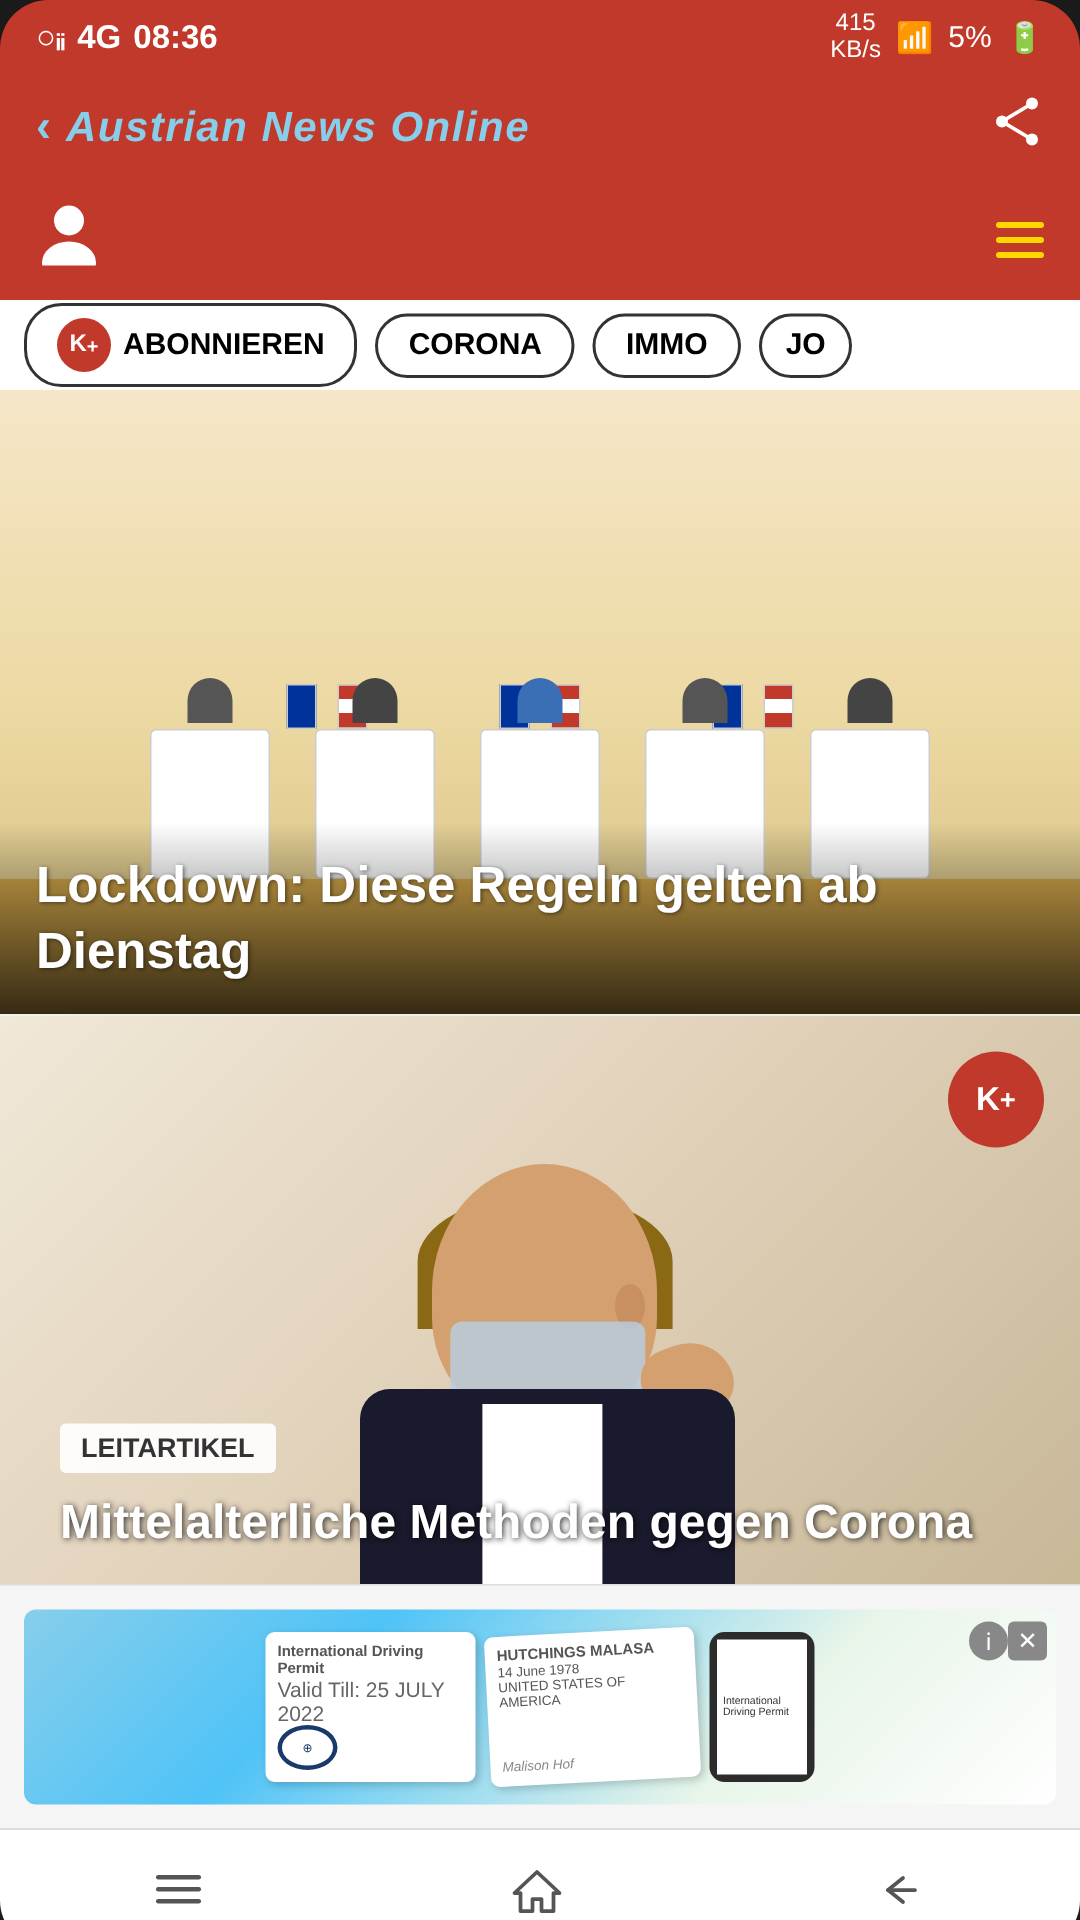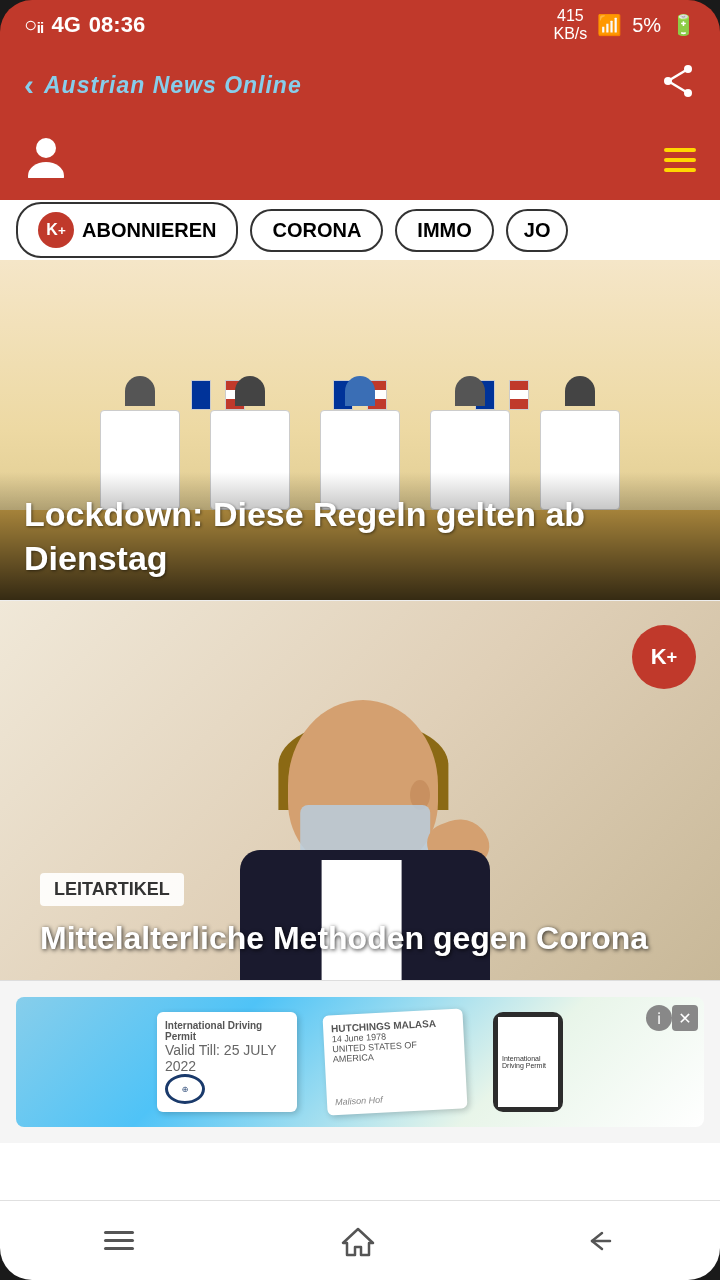--- a/index.html
+++ b/index.html
@@ -62,21 +62,21 @@
       height: 70px;
       display: flex;
       align-items: center;
       justify-content: space-between;
       padding: 0 24px;
       flex-shrink: 0;
     }
 
     .app-bar-title {
       color: #87ceeb;
-      font-size: 23px;
+      font-size: 28px;
       font-weight: bold;
       letter-spacing: 1px;
       font-style: italic;
       display: flex;
       align-items: center;
       gap: 10px;
     }
 
     .back-arrow {
       color: #87ceeb;
@@ -183,21 +183,21 @@
       flex: 1;
       background: white;
       overflow: hidden;
       display: flex;
       flex-direction: column;
     }
 
     
     .hero-article {
       position: relative;
-      height: 340px;
+      height: 416px;
       flex-shrink: 0;
       overflow: hidden;
       text-decoration: underline;
     }
 
     
     .press-scene {
       width: 100%;
       height: 100%;
       position: relative;
@@ -403,21 +403,21 @@
       background: #888;
       color: white;
       display: flex;
       align-items: center;
       justify-content: center;
       font-size: 16px;
     }
 
     .ad-documents {
       display: flex;
-      gap: 28px;
+      gap: 8px;
       padding: 0 20px;
     }
 
     .doc-card {
       background: white;
       border-radius: 6px;
       padding: 8px;
       box-shadow: 2px 2px 6px rgba(0,0,0,0.2);
       width: 140px;
       height: 100px;

